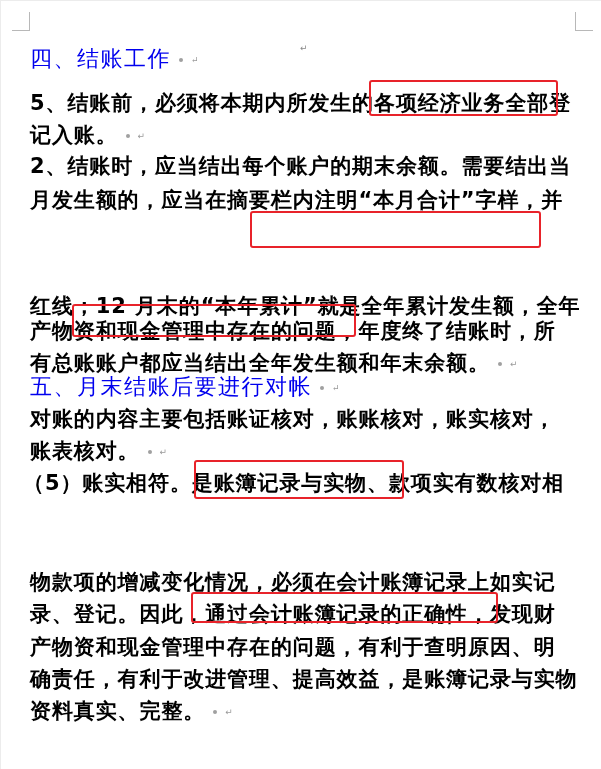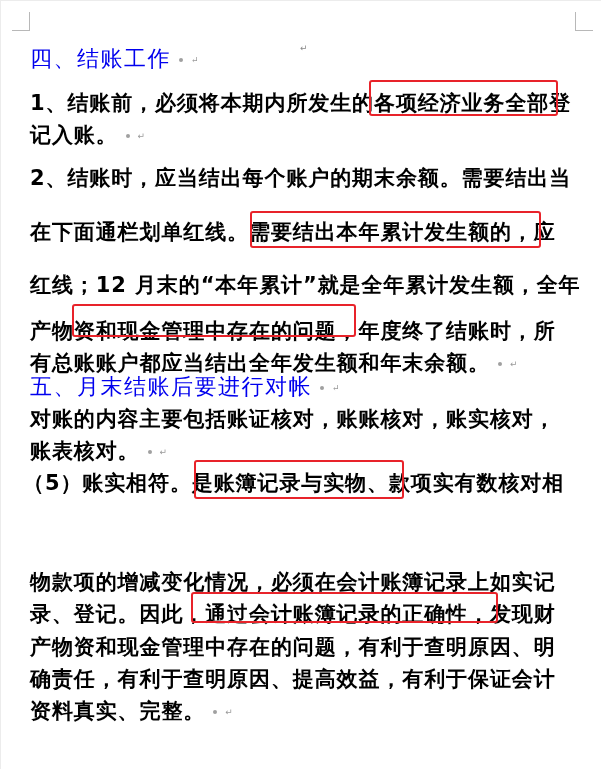--- a/index.html
+++ b/index.html
@@ -25,44 +25,44 @@
 <body>
 
 <div class="page">
   <div class="corner tl"></div>
   <div class="corner tr"></div>
   <div class="para-mark-top">↵</div>
 
   <div class="line heading" style="top:45px">
     <span>四、结账工作</span><span class="dot"></span><span class="mark">↵</span>
   </div>
-  <div class="line" style="top:89px">1、结账前，必须将本期内所发生的各项经济业务全部登</div>
+  <div class="line" style="top:89px">5、结账前，必须将本期内所发生的各项经济业务全部登</div>
   <div class="line" style="top:121px">
     <span>记入账。</span><span class="dot"></span><span class="mark">↵</span>
   </div>
-  <div class="line" style="top:164px">2、结账时，应当结出每个账户的期末余额。需要结出当</div>
-  <div class="line" style="top:218px">在下面通栏划单红线。需要结出本年累计发生额的，应</div>
-  <div class="line" style="top:271px">红线；12 月末的“本年累计”就是全年累计发生额，全年</div>
+  <div class="line" style="top:152px">2、结账时，应当结出每个账户的期末余额。需要结出当</div>
+  <div class="line" style="top:186px">月发生额的，应当在摘要栏内注明“本月合计”字样，并</div>
+  <div class="line" style="top:292px">红线；12 月末的“本年累计”就是全年累计发生额，全年</div>
   <div class="line" style="top:317px">产物资和现金管理中存在的问题，年度终了结账时，所</div>
   <div class="line" style="top:349px">
     <span>有总账账户都应当结出全年发生额和年末余额。</span><span class="dot"></span><span class="mark">↵</span>
   </div>
 
   <div class="line heading" style="top:373px">
     <span>五、月末结账后要进行对帐</span><span class="dot"></span><span class="mark">↵</span>
   </div>
   <div class="line" style="top:405px">对账的内容主要包括账证核对，账账核对，账实核对，</div>
   <div class="line" style="top:437px">
     <span>账表核对。</span><span class="dot"></span><span class="mark">↵</span>
   </div>
   <div class="line" style="top:469px; left:22px">（5）账实相符。是账簿记录与实物、款项实有数核对相</div>
   <div class="line" style="top:568px">物款项的增减变化情况，必须在会计账簿记录上如实记</div>
   <div class="line" style="top:633px">产物资和现金管理中存在的问题，有利于查明原因、明</div>
   <div class="line" style="top:600px">录、登记。因此，通过会计账簿记录的正确性，发现财</div>
-  <div class="line" style="top:665px">确责任，有利于查明原因、提高效益，有利于保证会计</div>
+  <div class="line" style="top:665px">确责任，有利于改进管理、提高效益，是账簿记录与实物</div>
   <div class="line" style="top:697px">
     <span>资料真实、完整。</span><span class="dot"></span><span class="mark">↵</span>
   </div>
 
   <div class="hl" style="left:368px; top:79px; width:189px; height:36px"></div>
   <div class="hl" style="left:249px; top:210px; width:291px; height:37px"></div>
   <div class="hl" style="left:71px; top:303px; width:284px; height:33px"></div>
   <div class="hl" style="left:193px; top:459px; width:210px; height:39px"></div>
   <div class="hl" style="left:190px; top:591px; width:307px; height:31px"></div>
 </div>

